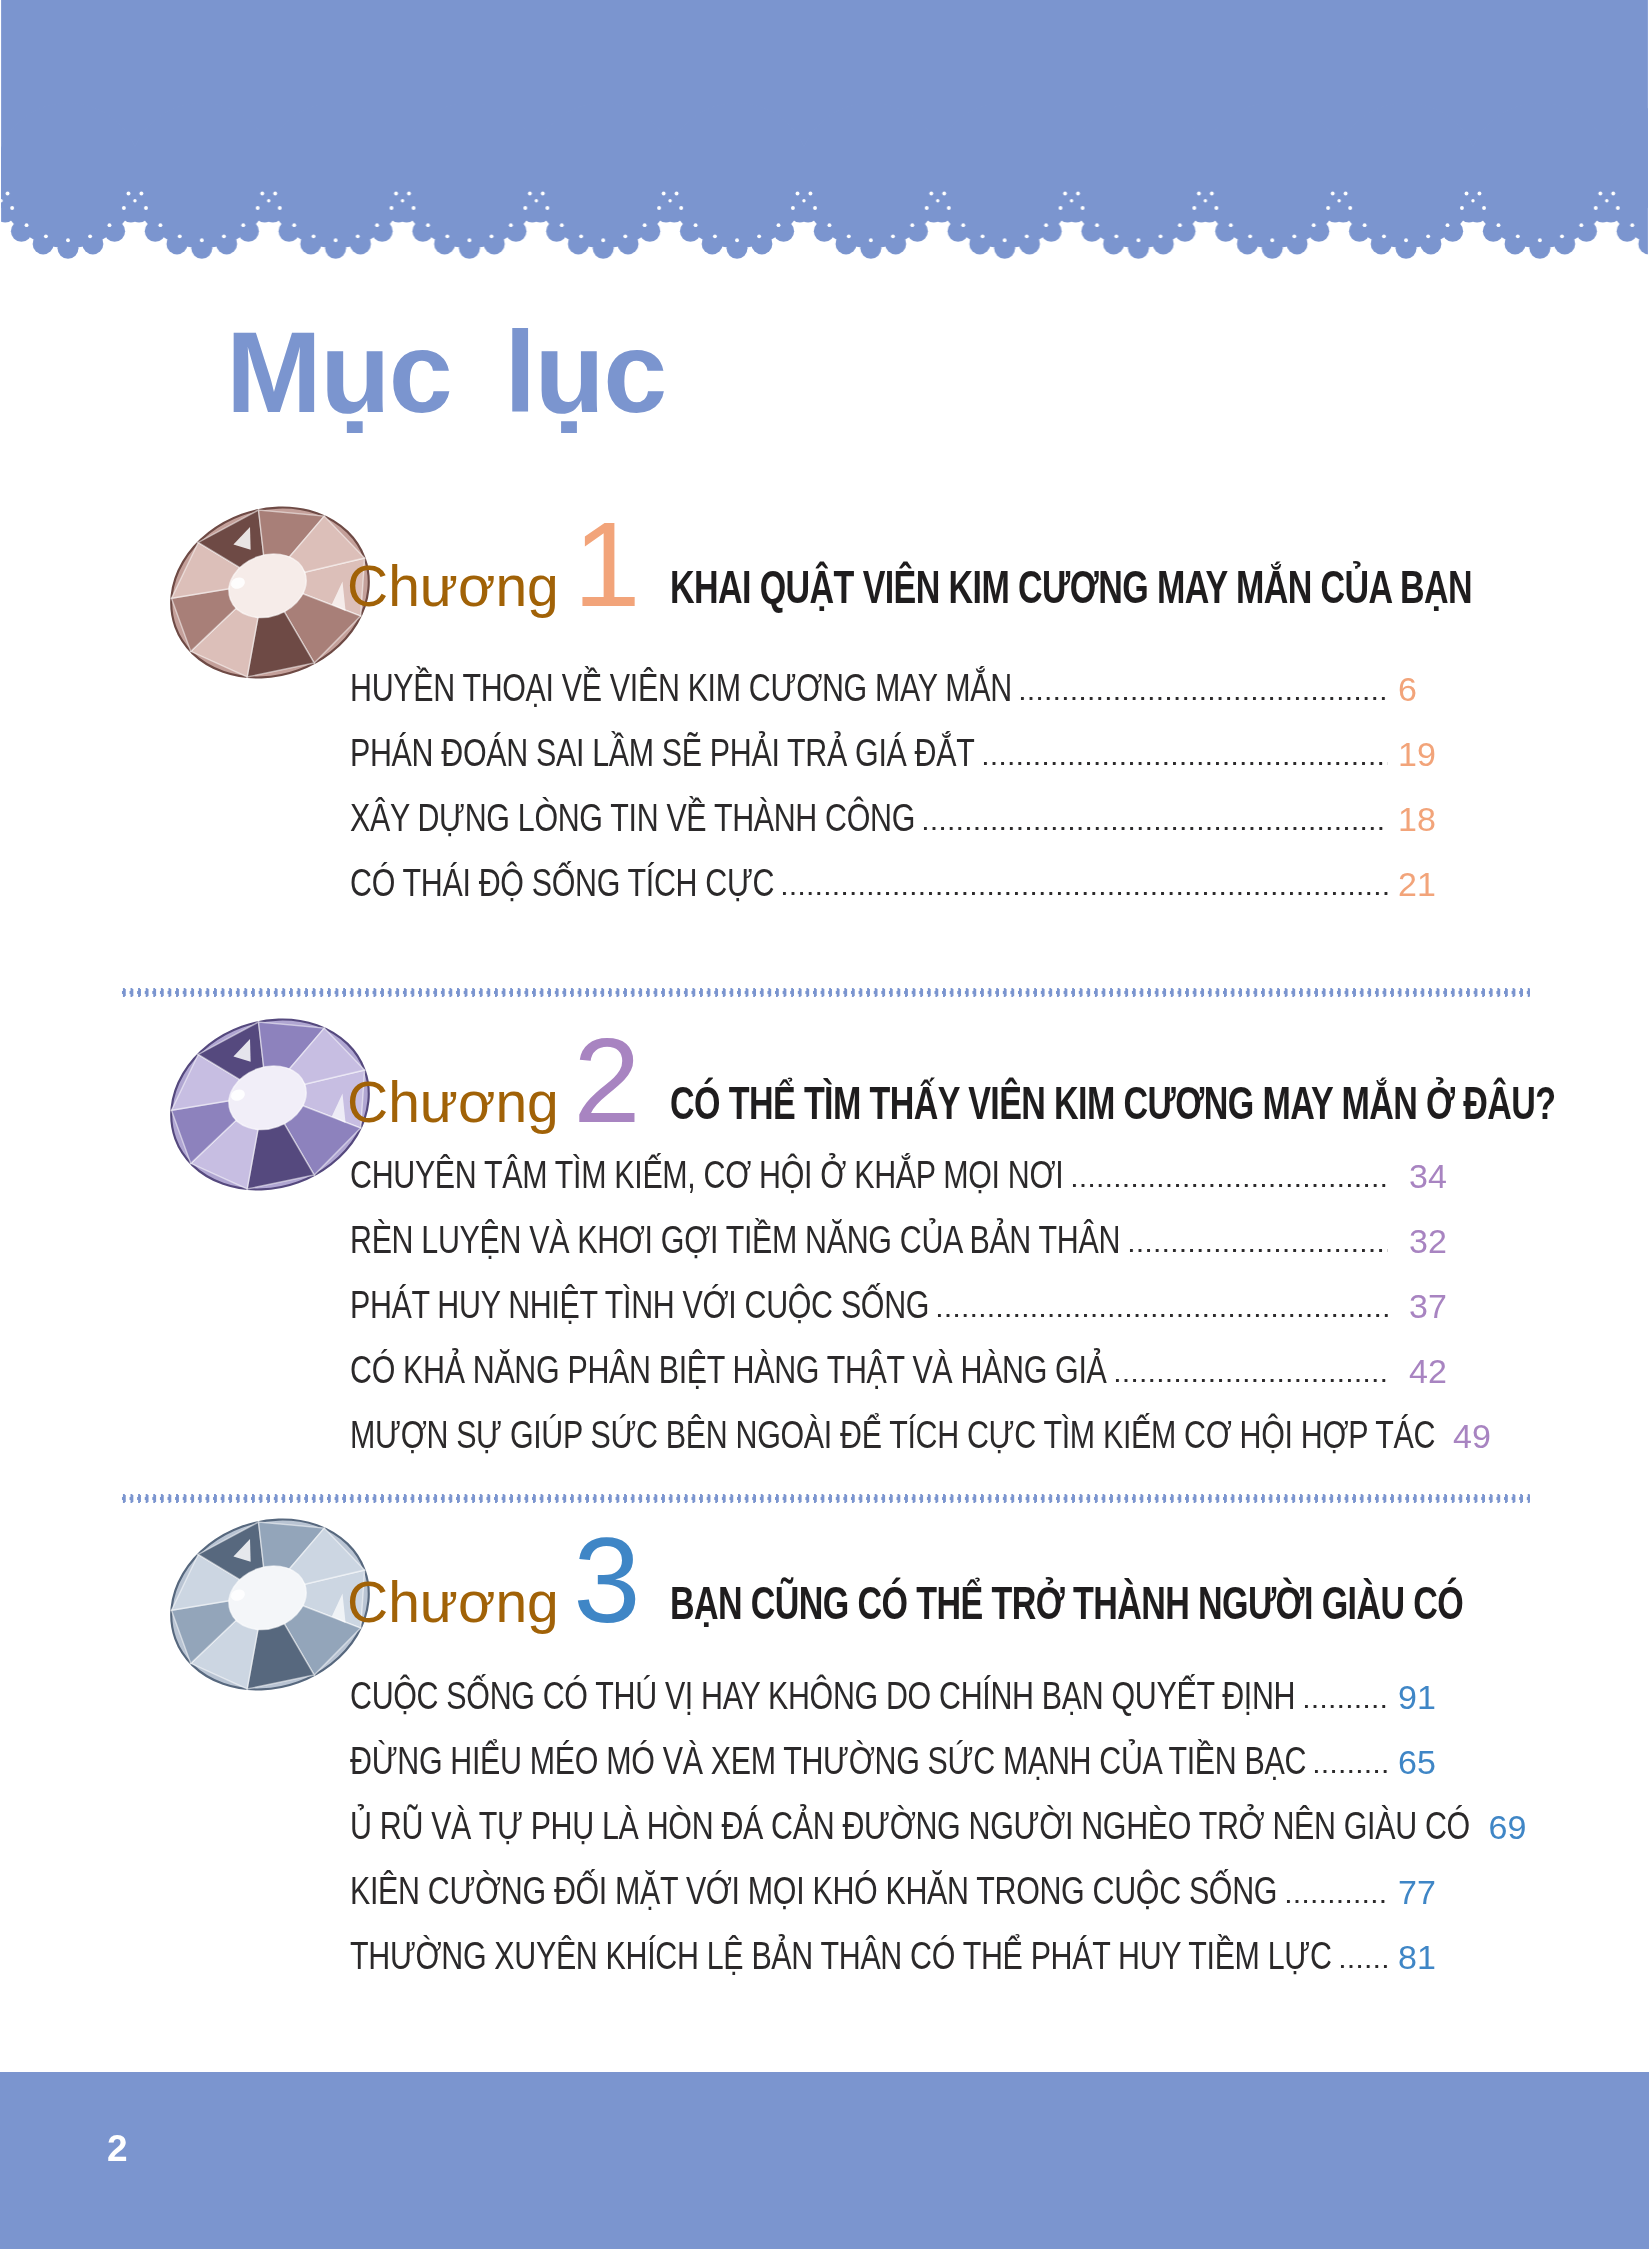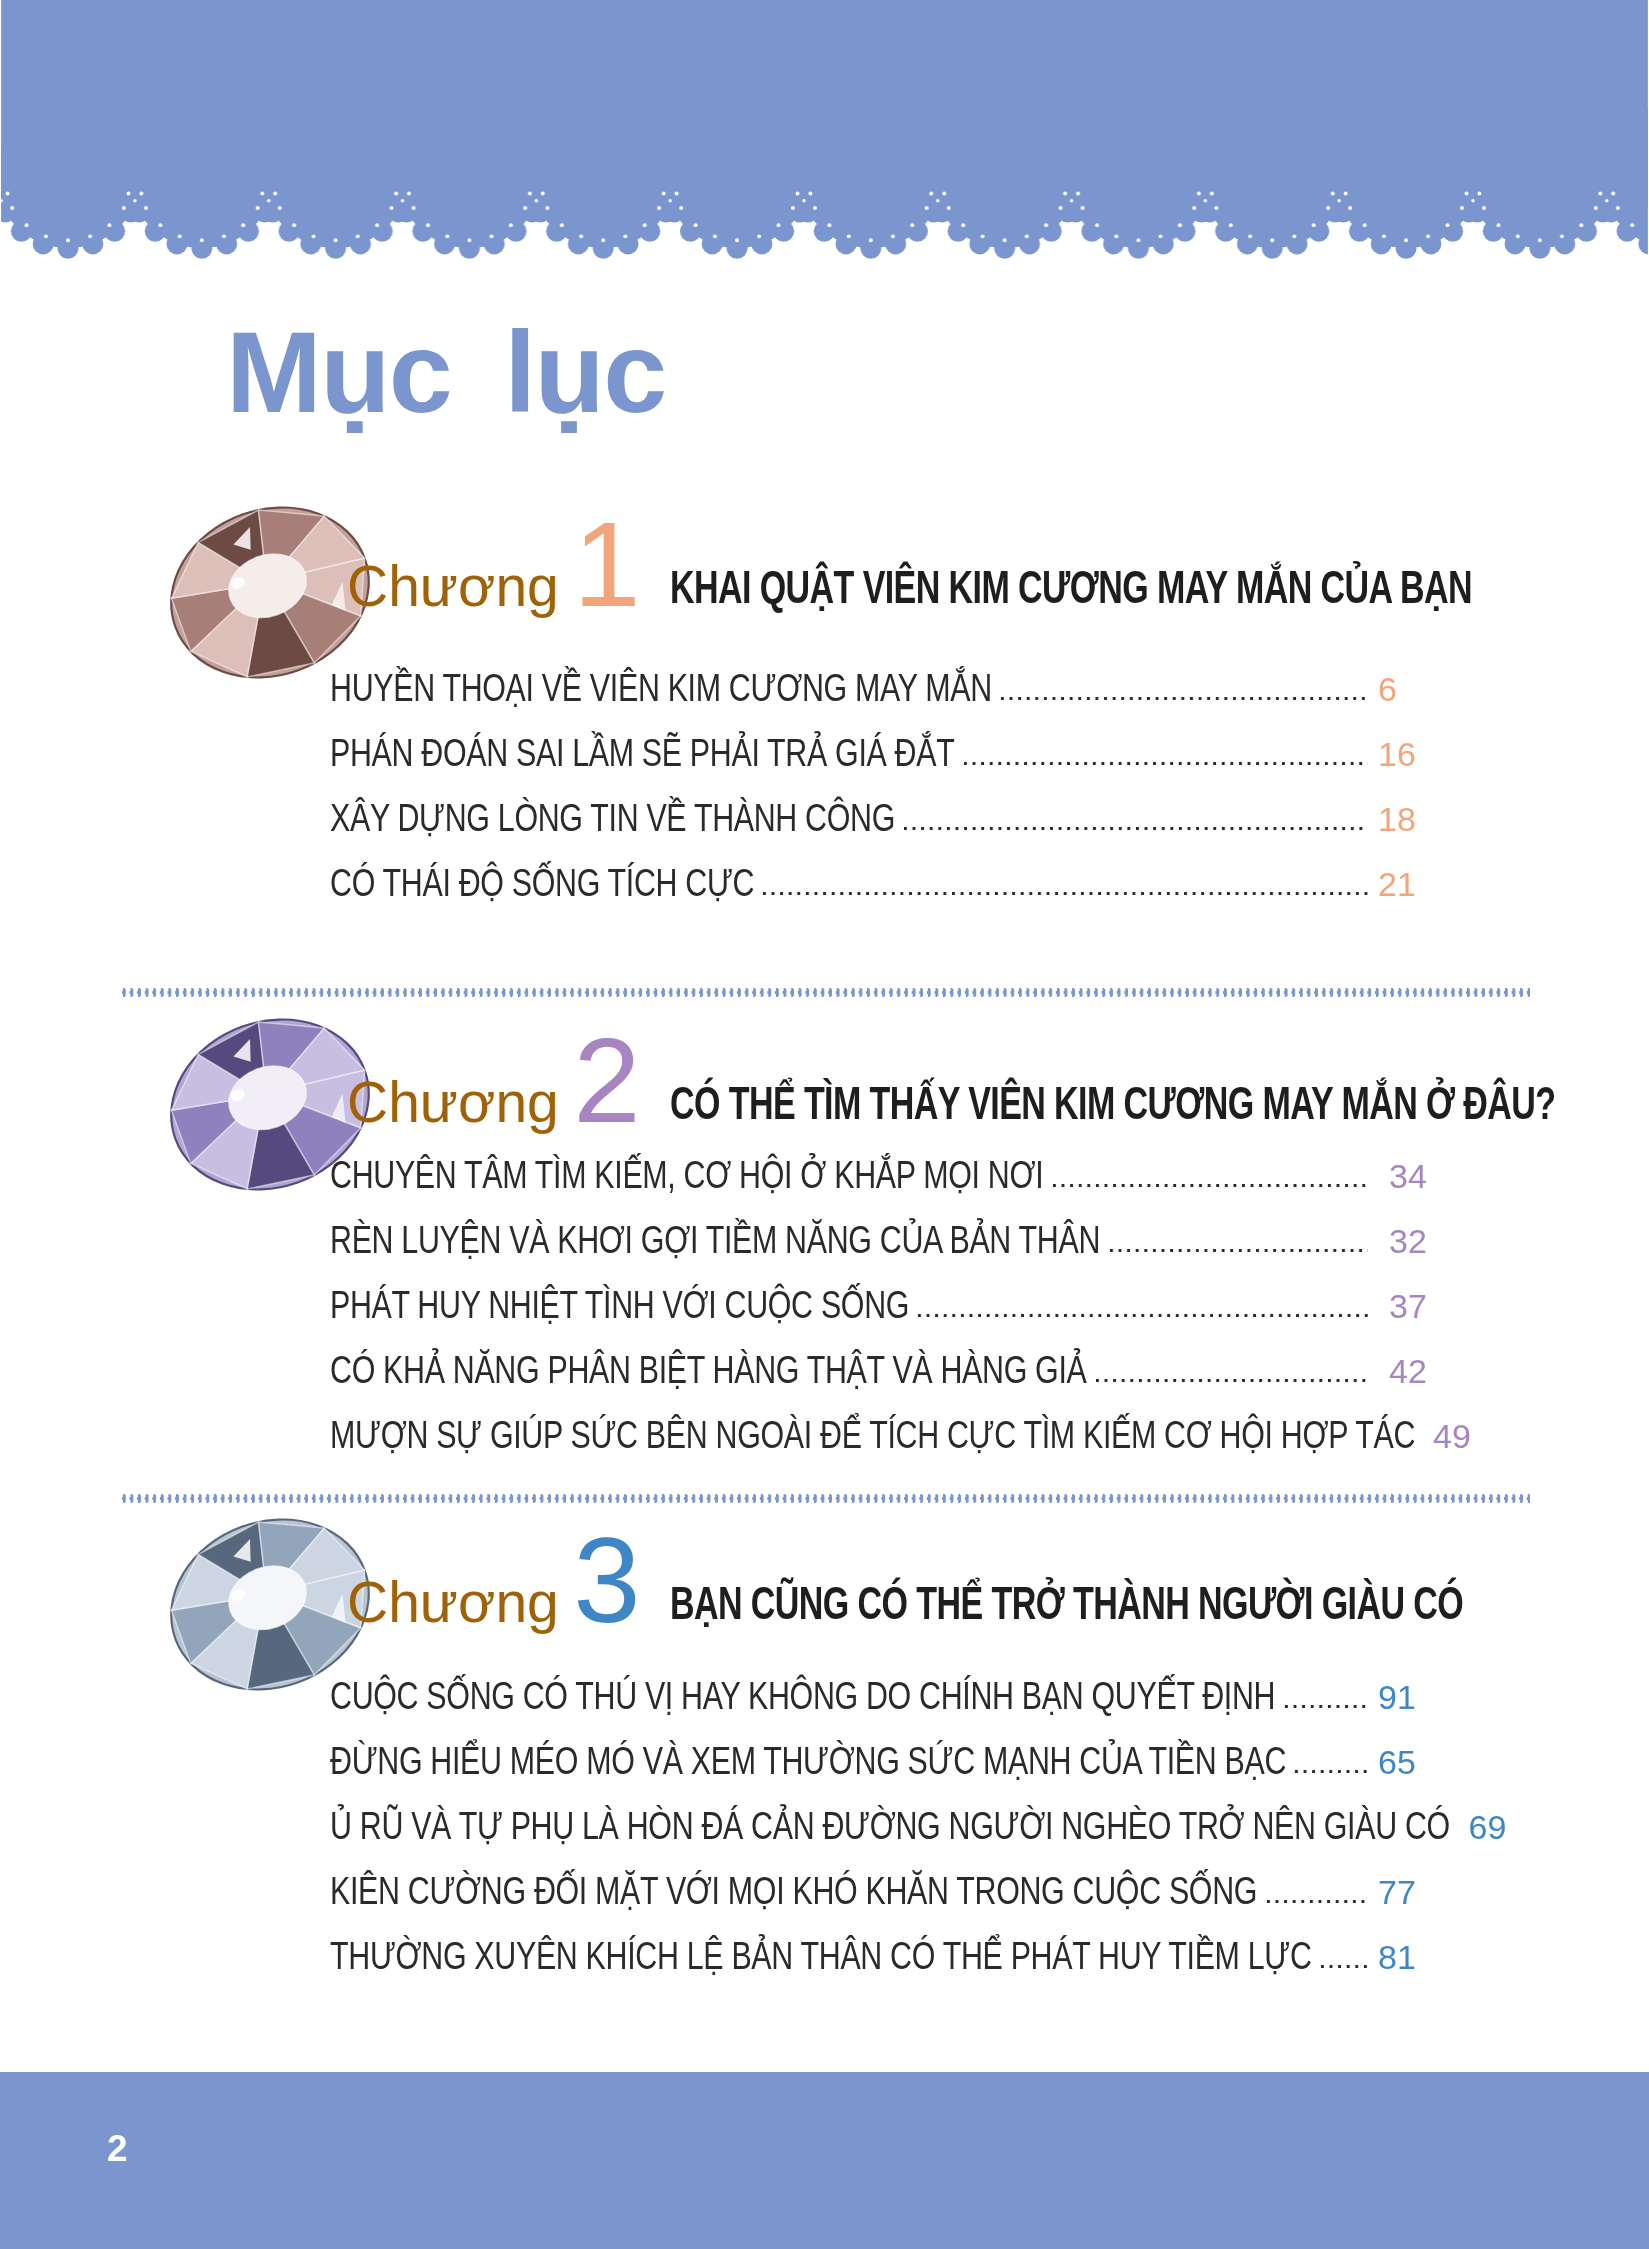--- a/index.html
+++ b/index.html
@@ -25,21 +25,21 @@
   .headline{position:absolute;left:347px;display:flex;align-items:baseline;white-space:nowrap;}
   .hl1{top:504px;} .hl2{top:1020px;} .hl3{top:1520px;}
   .chuong{font-size:57px;line-height:1;color:#a16207;letter-spacing:0;}
   .bignum{font-size:121px;line-height:1;margin-left:14.5px;color:var(--accent);}
   .sec-title{
     display:inline-block;transform:scaleX(0.74);transform-origin:0 100%;
     font-size:46px;font-weight:bold;color:#1f1d1e;letter-spacing:-0.8px;
     margin-left:29px;position:relative;top:-3.2px;white-space:nowrap;
   }
   
-  .toc{position:absolute;left:330px;width:1108px;}
+  .toc{position:absolute;left:350px;width:1108px;}
   .toc1{top:656px;} .toc2{top:1143px;text-align:center;} .toc3{top:1664px;}
   .toc-row{display:flex;align-items:baseline;height:65px;line-height:65px;white-space:nowrap;}
   .cond{
     display:inline-block;transform:scaleX(0.8);transform-origin:0 100%;
     font-size:38px;color:#2b292a;letter-spacing:-0.4px;white-space:nowrap;
   }
   .leader{
     flex:1 1 auto;height:4.8px;margin:0 9.7px 0 8px;
     background-image:radial-gradient(circle 1.9px at 2.4px 2.4px,#2c2a2b 98%,transparent 100%);
     background-size:8.6px 4.8px;background-repeat:repeat-x;background-position:left bottom;
@@ -131,21 +131,21 @@
     </div>
     <div class="toc toc1">
       <div class="toc-row">
         <span class="cond" style="margin-right: -165px;">HUYỀN THOẠI VỀ VIÊN KIM CƯƠNG MAY MẮN</span>
         <div class="leader"></div>
         <span class="pnum">6</span>
       </div>
       <div class="toc-row">
         <span class="cond" style="margin-right: -156px;">PHÁN ĐOÁN SAI LẦM SẼ PHẢI TRẢ GIÁ ĐẮT</span>
         <div class="leader"></div>
-        <span class="pnum">16</span>
+        <span class="pnum">19</span>
       </div>
       <div class="toc-row">
         <span class="cond" style="margin-right: -141px;">XÂY DỰNG LÒNG TIN VỀ THÀNH CÔNG</span>
         <div class="leader"></div>
         <span class="pnum">18</span>
       </div>
       <div class="toc-row">
         <span class="cond" style="margin-right: -106px;">CÓ THÁI ĐỘ SỐNG TÍCH CỰC</span>
         <div class="leader"></div>
         <span class="pnum">21</span>

